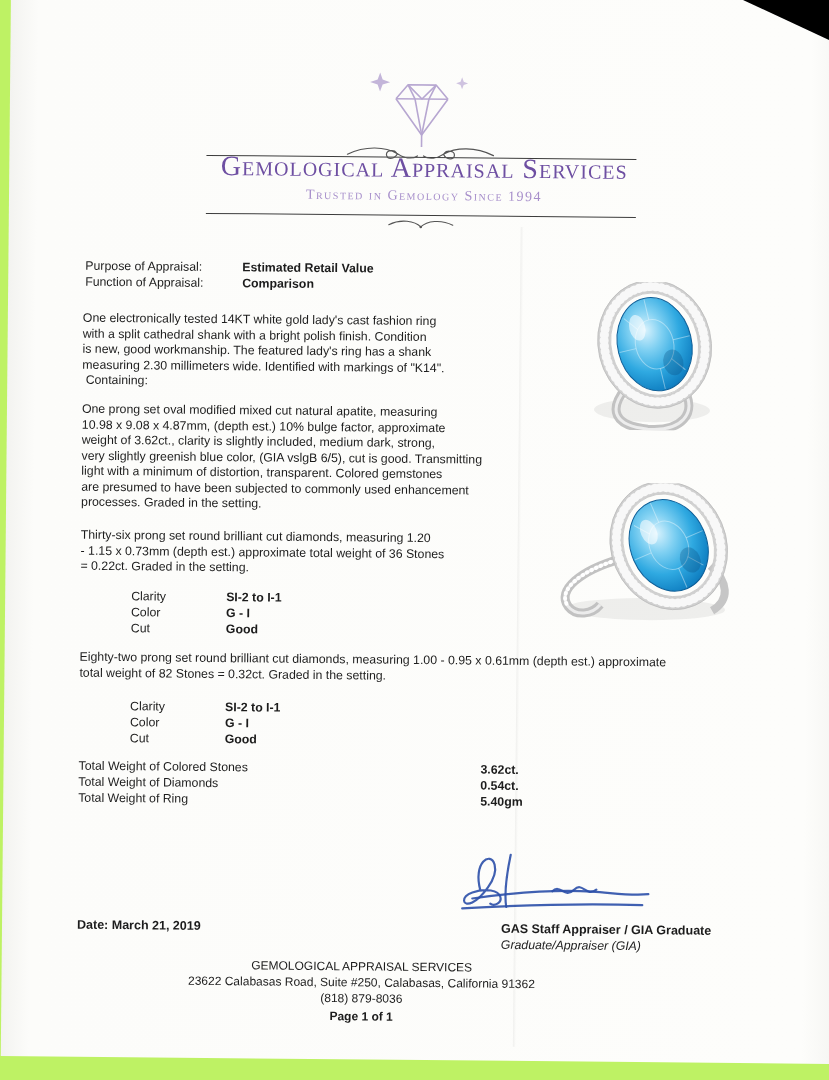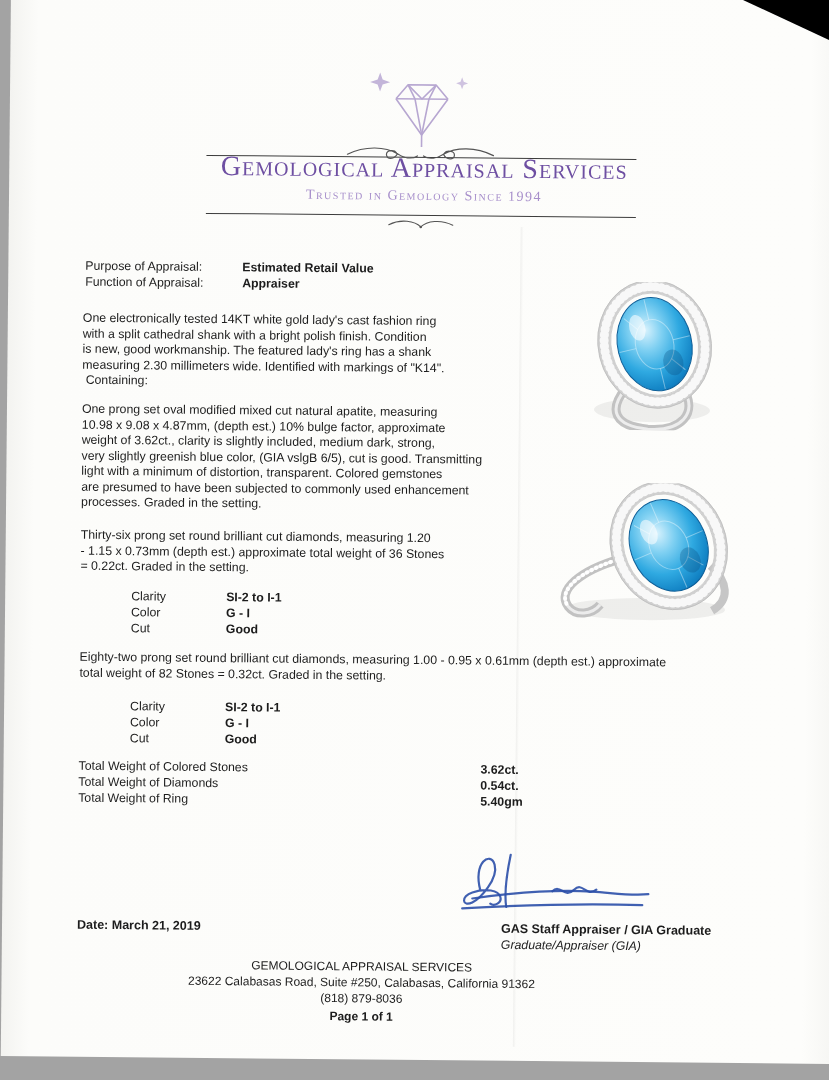--- a/index.html
+++ b/index.html
@@ -1,18 +1,18 @@
 <!DOCTYPE html>
 <html><head>
 <meta charset="utf-8">
 <style>
   html,body { margin:0; padding:0; background:#161616; }
   .canvas {
     position:relative; width:829px; height:1080px;
-    background:#a3a3a3; overflow:hidden;
+    background:#bef264; overflow:hidden;
     font-family:"Liberation Sans", sans-serif;
   }
   .page {
     position:absolute; left:11px; top:-10px; width:846px; height:1066px;
     background:linear-gradient(90deg,#f3f3f0 0,#fcfcfa 28px,#fdfdfb calc(100% - 45px),#f2f2ef 100%);
     transform:rotate(0.55deg); transform-origin:0 0;
     color:#1c1c1c;
   }
   .corner-tr {
     position:absolute; top:0; right:0; width:86px; height:40px;
@@ -116,21 +116,21 @@
     <svg class="orn-btm" viewBox="0 0 72 14">
       <path d="M4,7 C16,1 30,3 36,9 C42,3 56,1 68,7" fill="none" stroke="#555" stroke-width="1.1" stroke-linecap="round"></path>
       <circle cx="36" cy="9" r="1.3" fill="#555"></circle>
     </svg>
 
     <div class="info-block t">
       <div class="info-row">
         <span class="ilbl">Purpose of Appraisal:</span><span class="b">Estimated Retail Value</span>
       </div>
       <div class="info-row">
-        <span class="ilbl">Function of Appraisal:</span><span class="b">Appraiser</span>
+        <span class="ilbl">Function of Appraisal:</span><span class="b">Comparison</span>
       </div>
     </div>
 
     <div class="para p1 t">One electronically tested 14KT white gold lady's cast fashion ring
 with a split cathedral shank with a bright polish finish. Condition
 is new, good workmanship. The featured lady's ring has a shank
 measuring 2.30 millimeters wide. Identified with markings of "K14".
  Containing:</div>
     <div class="para p2 t">One prong set oval modified mixed cut natural apatite, measuring
 10.98 x 9.08 x 4.87mm, (depth est.) 10% bulge factor, approximate

